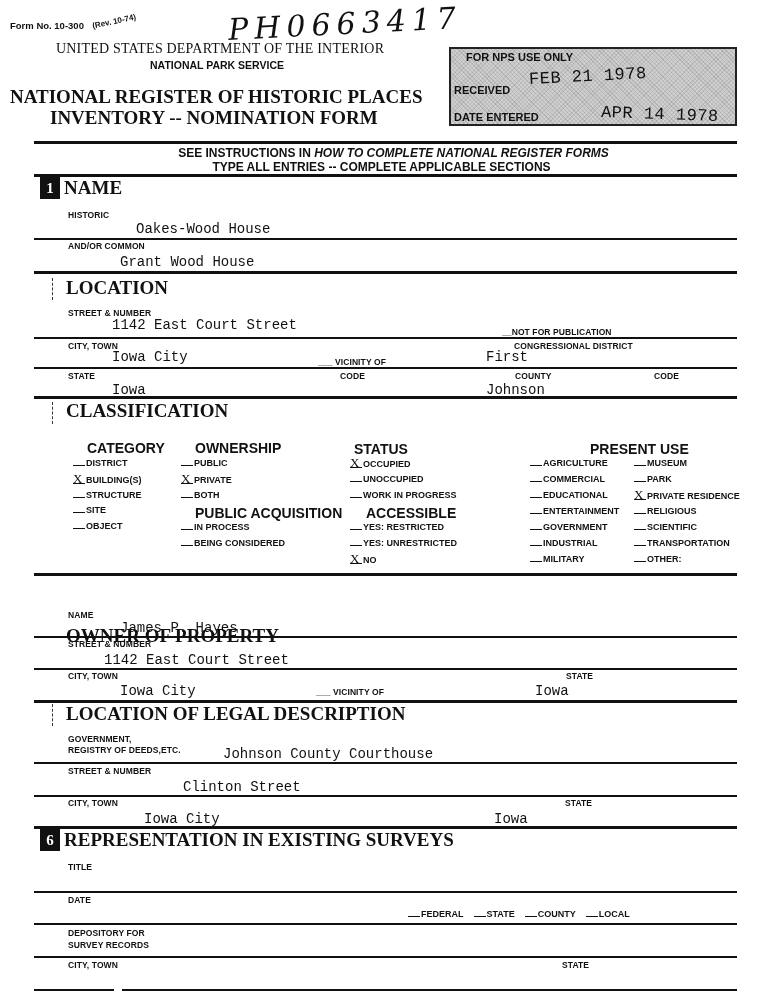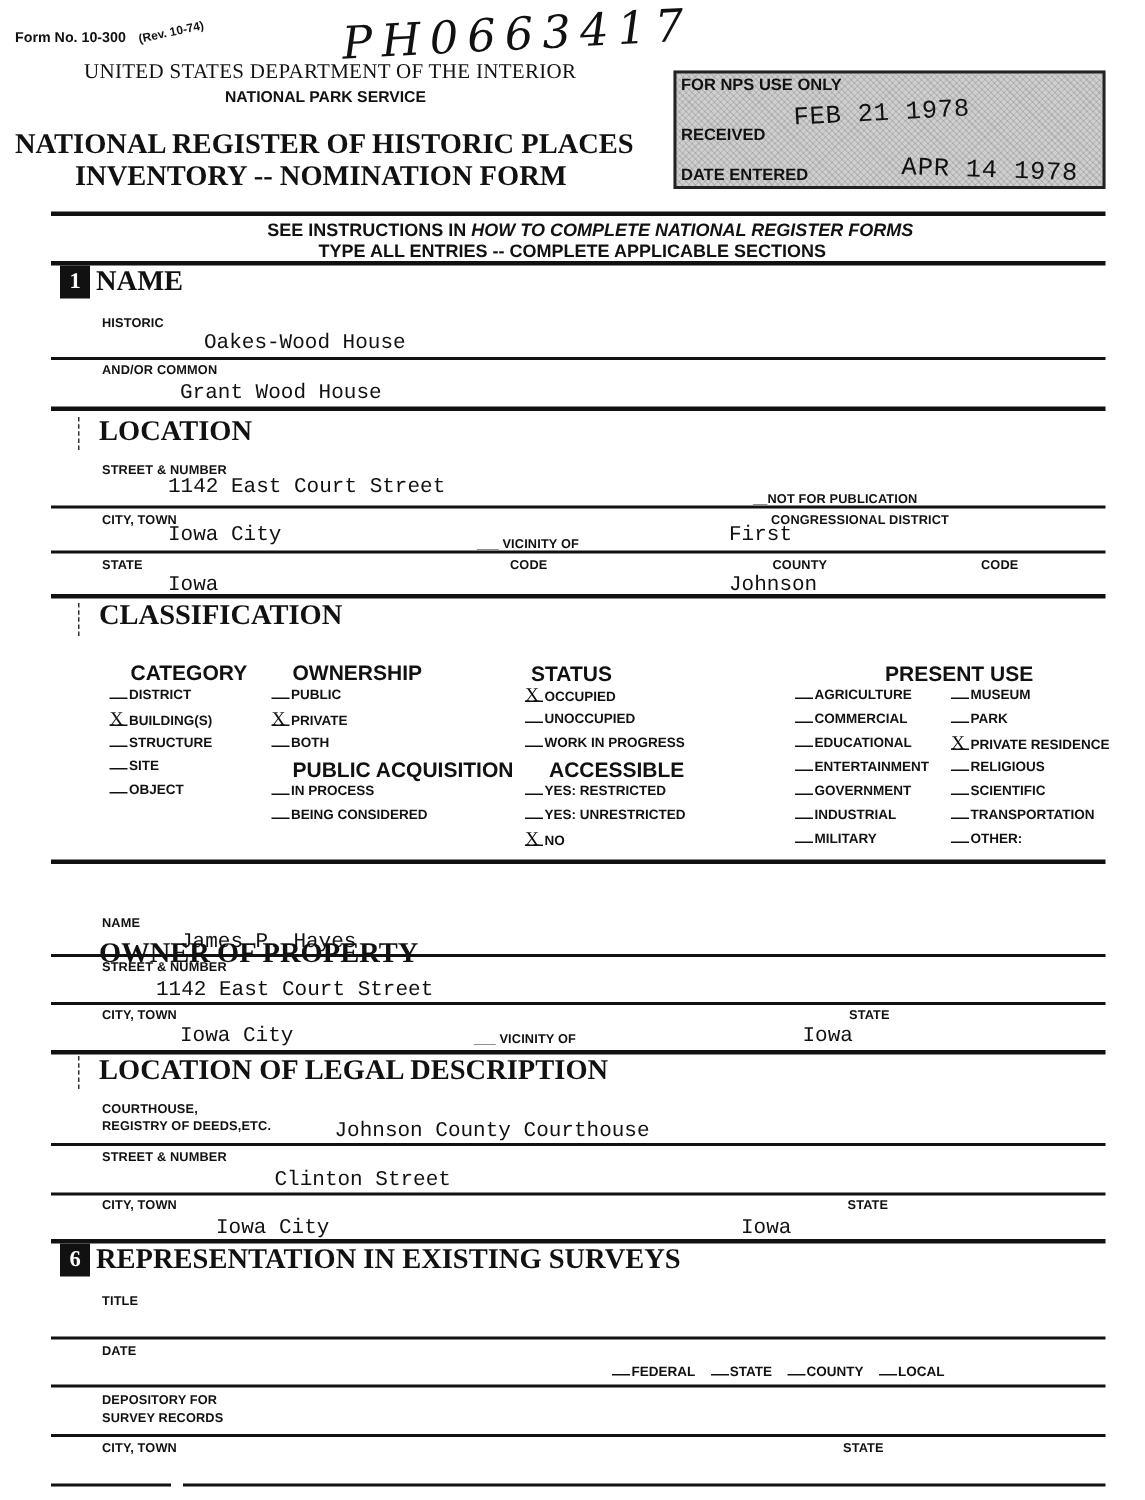--- a/index.html
+++ b/index.html
@@ -29,21 +29,21 @@
 
 <div class="abs sans" style="left:10px;top:20px;font-size:9.5px;font-weight:bold;">Form No. 10-300</div>
 <div class="abs sans" style="left:92px;top:17px;font-size:8px;font-weight:bold;transform:rotate(-12deg);">(Rev. 10-74)</div>
 <div class="hand" style="left:228px;top:6px;">PH0663417</div>
 <div class="abs serif" style="left:56px;top:41px;font-size:14px;letter-spacing:0.2px;">UNITED STATES DEPARTMENT OF THE INTERIOR</div>
 <div class="abs sans" style="left:150px;top:59px;font-size:10.5px;font-weight:bold;">NATIONAL PARK SERVICE</div>
 <div class="abs serif" style="left:10px;top:86px;font-size:19px;font-weight:bold;">NATIONAL REGISTER OF HISTORIC PLACES</div>
 <div class="abs serif" style="left:50px;top:107px;font-size:19px;font-weight:bold;">INVENTORY -- NOMINATION FORM</div>
 
 <div class="stamp">
-  <div class="slbl" style="left:3px;top:2px;">FOR NPS USE ONLY</div>
+  <div class="slbl" style="left:3px;top:2px;padding-left:12px;">FOR NPS USE ONLY</div>
   <div class="slbl" style="left:3px;top:35px;">RECEIVED</div>
   <div class="sval" style="left:78px;top:18px;transform:rotate(-3deg);">FEB 21 1978</div>
   <div class="slbl" style="left:3px;top:62px;">DATE ENTERED</div>
   <div class="sval" style="left:150px;top:56px;transform:rotate(2deg);">APR 14 1978</div>
 </div>
 
 <div class="rule thick" style="top:141px;"></div>
 <div class="abs sans" style="left:0;width:763px;top:146px;text-align:center;font-size:12px;font-weight:bold;padding-left:12px;"><span>SEE INSTRUCTIONS IN </span><i>HOW TO COMPLETE NATIONAL REGISTER FORMS</i></div>
 <div class="abs sans" style="left:0;width:763px;top:160px;text-align:center;font-size:12px;font-weight:bold;">TYPE ALL ENTRIES -- COMPLETE APPLICABLE SECTIONS</div>
 <div class="rule thick" style="top:174px;"></div>
@@ -143,21 +143,21 @@
 <div class="rule" style="top:668px;"></div>
 <div class="abs lbl" style="left:68px;top:671px;">CITY, TOWN</div>
 <div class="abs lbl" style="left:566px;top:671px;">STATE</div>
 <div class="abs val" style="left:120px;top:683px;">Iowa City</div>
 <div class="abs lbl" style="left:316px;top:687px;">___ <span>VICINITY OF</span></div>
 <div class="abs val" style="left:535px;top:683px;">Iowa</div>
 <div class="rule thick" style="top:700px;"></div>
 
 <div class="dash-bar" style="left:52px;top:704px;height:22px;"></div>
 <div class="sec-title" style="left:66px;top:703px;">LOCATION OF LEGAL DESCRIPTION</div>
-<div class="abs lbl" style="left:68px;top:734px;">COURTHOUSE,</div>
+<div class="abs lbl" style="left:68px;top:734px;">GOVERNMENT,</div>
 <div class="abs lbl" style="left:68px;top:745px;">REGISTRY OF DEEDS,ETC.</div>
 <div class="abs val" style="left:223px;top:746px;">Johnson County Courthouse</div>
 <div class="rule" style="top:762px;"></div>
 <div class="abs lbl" style="left:68px;top:766px;">STREET &amp; NUMBER</div>
 <div class="abs val" style="left:183px;top:779px;">Clinton Street</div>
 <div class="rule" style="top:795px;"></div>
 <div class="abs lbl" style="left:68px;top:798px;">CITY, TOWN</div>
 <div class="abs lbl" style="left:565px;top:798px;">STATE</div>
 <div class="abs val" style="left:144px;top:811px;">Iowa City</div>
 <div class="abs val" style="left:494px;top:811px;">Iowa</div>

